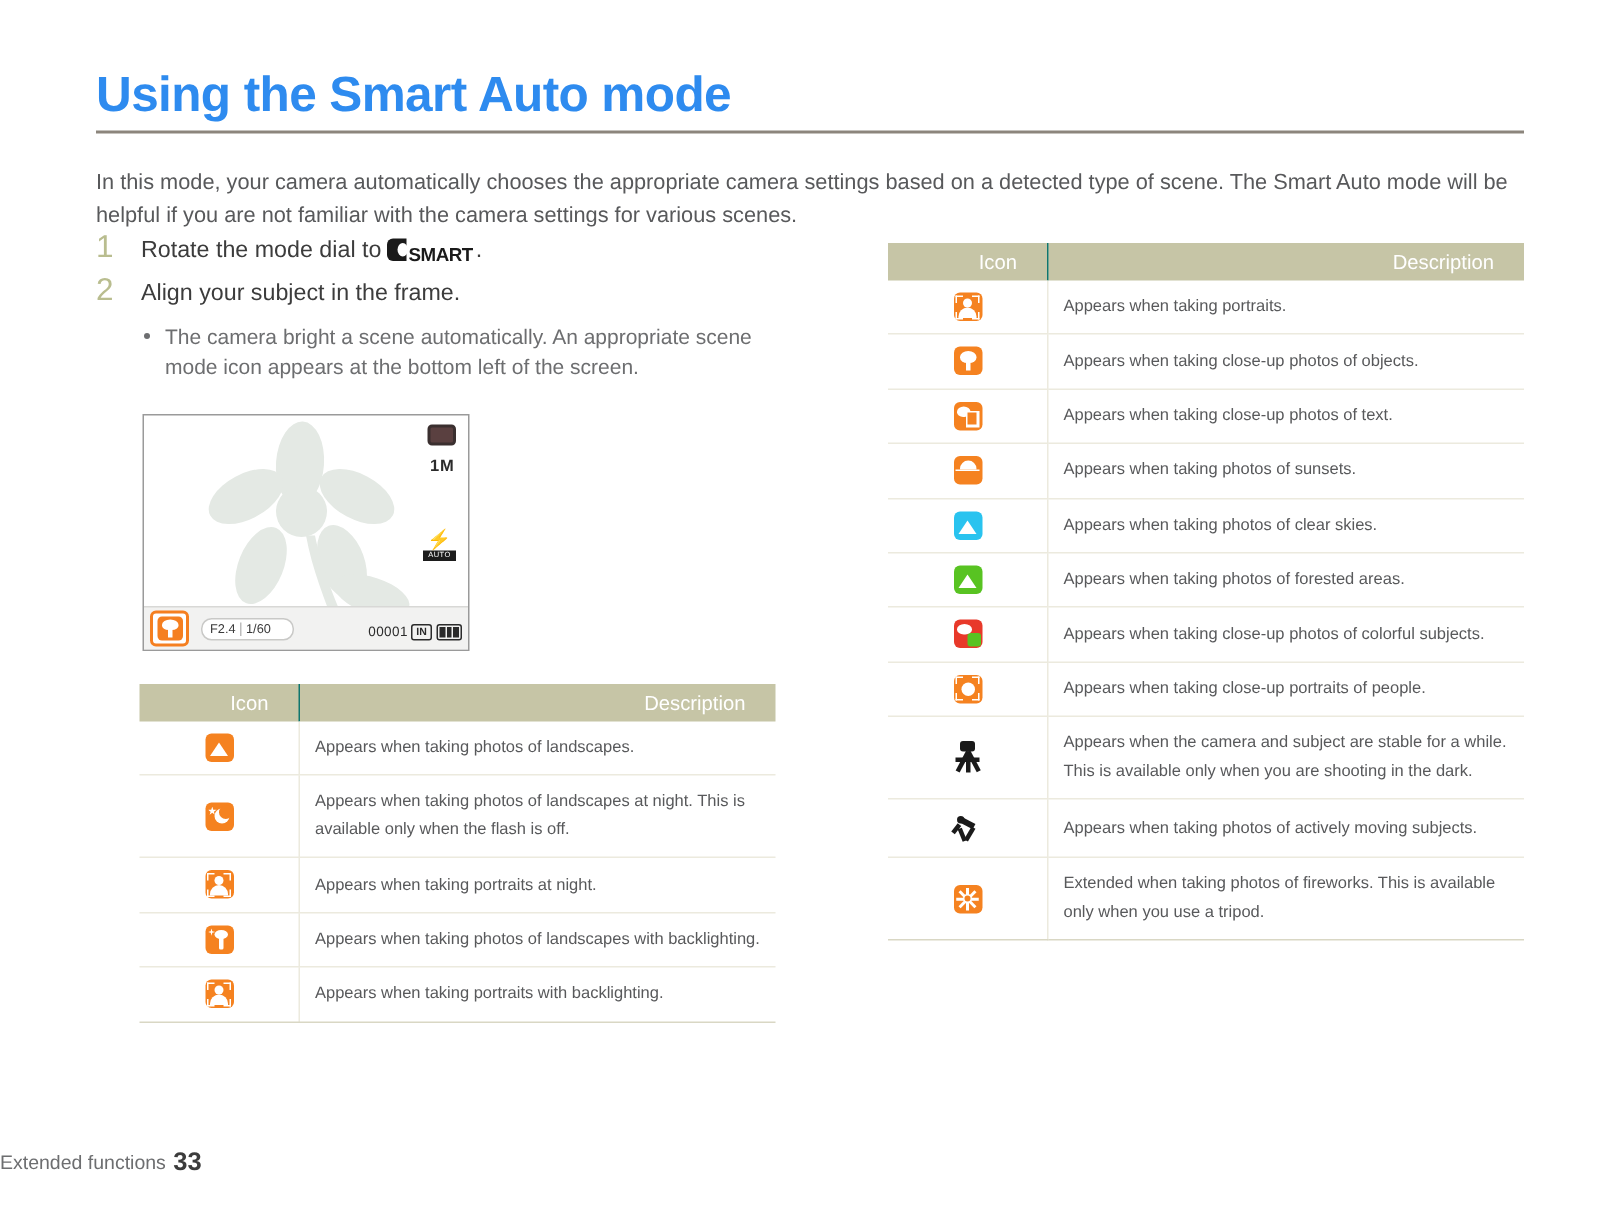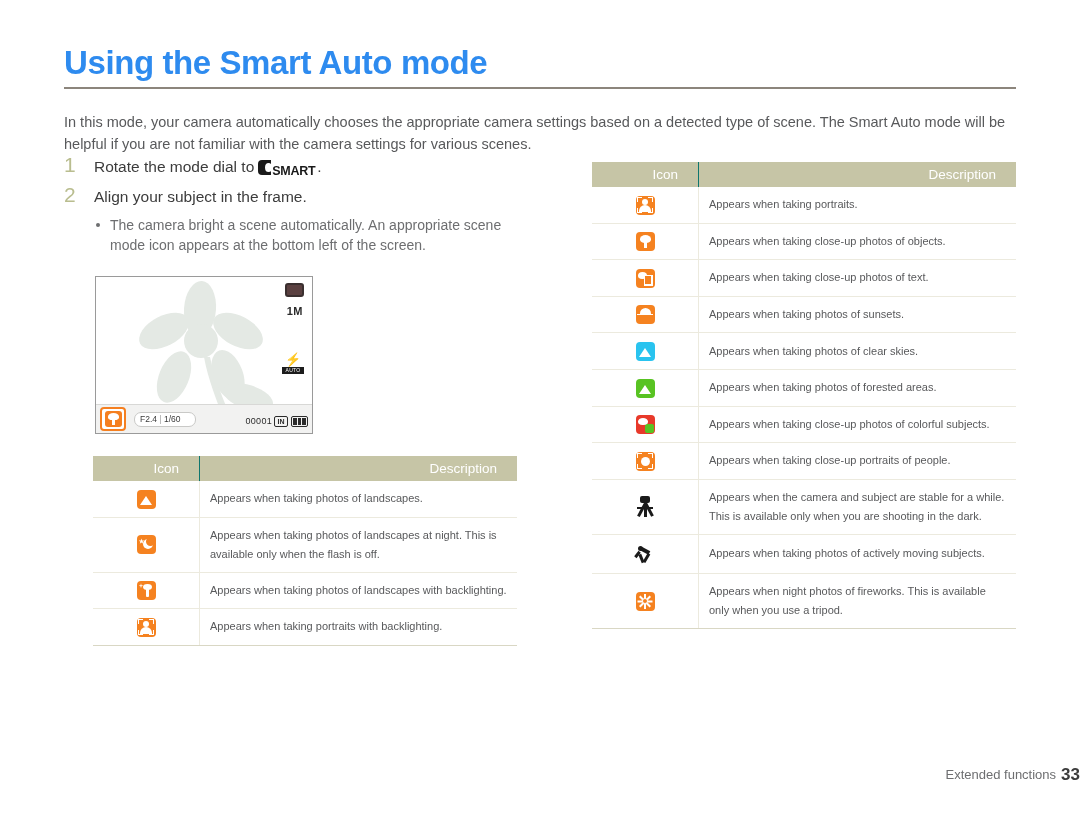--- a/index.html
+++ b/index.html
@@ -582,24 +582,23 @@
     background: #f58220;
     border: 1.5px solid #ffffff;
     box-sizing: border-box;
   }
 
   
   .footer {
     position: absolute;
     left: 0; right: 0;
     top: 765px;
-    text-align: right;
+    text-align: left;
     font-size: 13px;
     color: #6d6e70;
-    padding-left: 42px;
   }
   .footer .pg {
     font-size: 17px;
     font-weight: bold;
     color: #3c3c3c;
     margin-left: 5px;
     vertical-align: -1px;
   }
 </style>
 </head>
@@ -692,20 +691,31 @@
         <td>Appears when taking photos of landscapes.</td>
       </tr>
       <tr>
         <td class="ic">
           <span class="gi orange g-night"><i class="g-star"></i></span>
         </td>
         <td>Appears when taking photos of landscapes at night. This is available only when the flash is off.</td>
       </tr>
       <tr>
         <td class="ic">
+          <span class="gi orange g-person g-frame">
+            <i class="cnr c1"></i>
+            <i class="cnr c2"></i>
+            <i class="cnr c3"></i>
+            <i class="cnr c4"></i>
+          </span>
+        </td>
+        <td>Appears when taking portraits at night.</td>
+      </tr>
+      <tr>
+        <td class="ic">
           <span class="gi orange g-backlight"><i class="spark"></i></span>
         </td>
         <td>Appears when taking photos of landscapes with backlighting.</td>
       </tr>
       <tr>
         <td class="ic">
           <span class="gi orange g-person g-frame">
             <i class="cnr c1"></i>
             <i class="cnr c2"></i>
             <i class="cnr c3"></i>
@@ -813,21 +823,21 @@
       <tr>
         <td class="ic">
           <span class="gi orange g-fire">
             <i class="burst"></i>
             <i class="burst"></i>
             <i class="burst"></i>
             <i class="burst"></i>
             <i class="dot"></i>
           </span>
         </td>
-        <td>Appears when night photos of fireworks. This is available only when you use a tripod.</td>
+        <td>Extended when taking photos of fireworks. This is available only when you use a tripod.</td>
       </tr>
     </tbody>
   </table>
 
   <div class="footer">
     <span>Extended functions</span><span class="pg">33</span>
   </div>
 
 </div>
 

